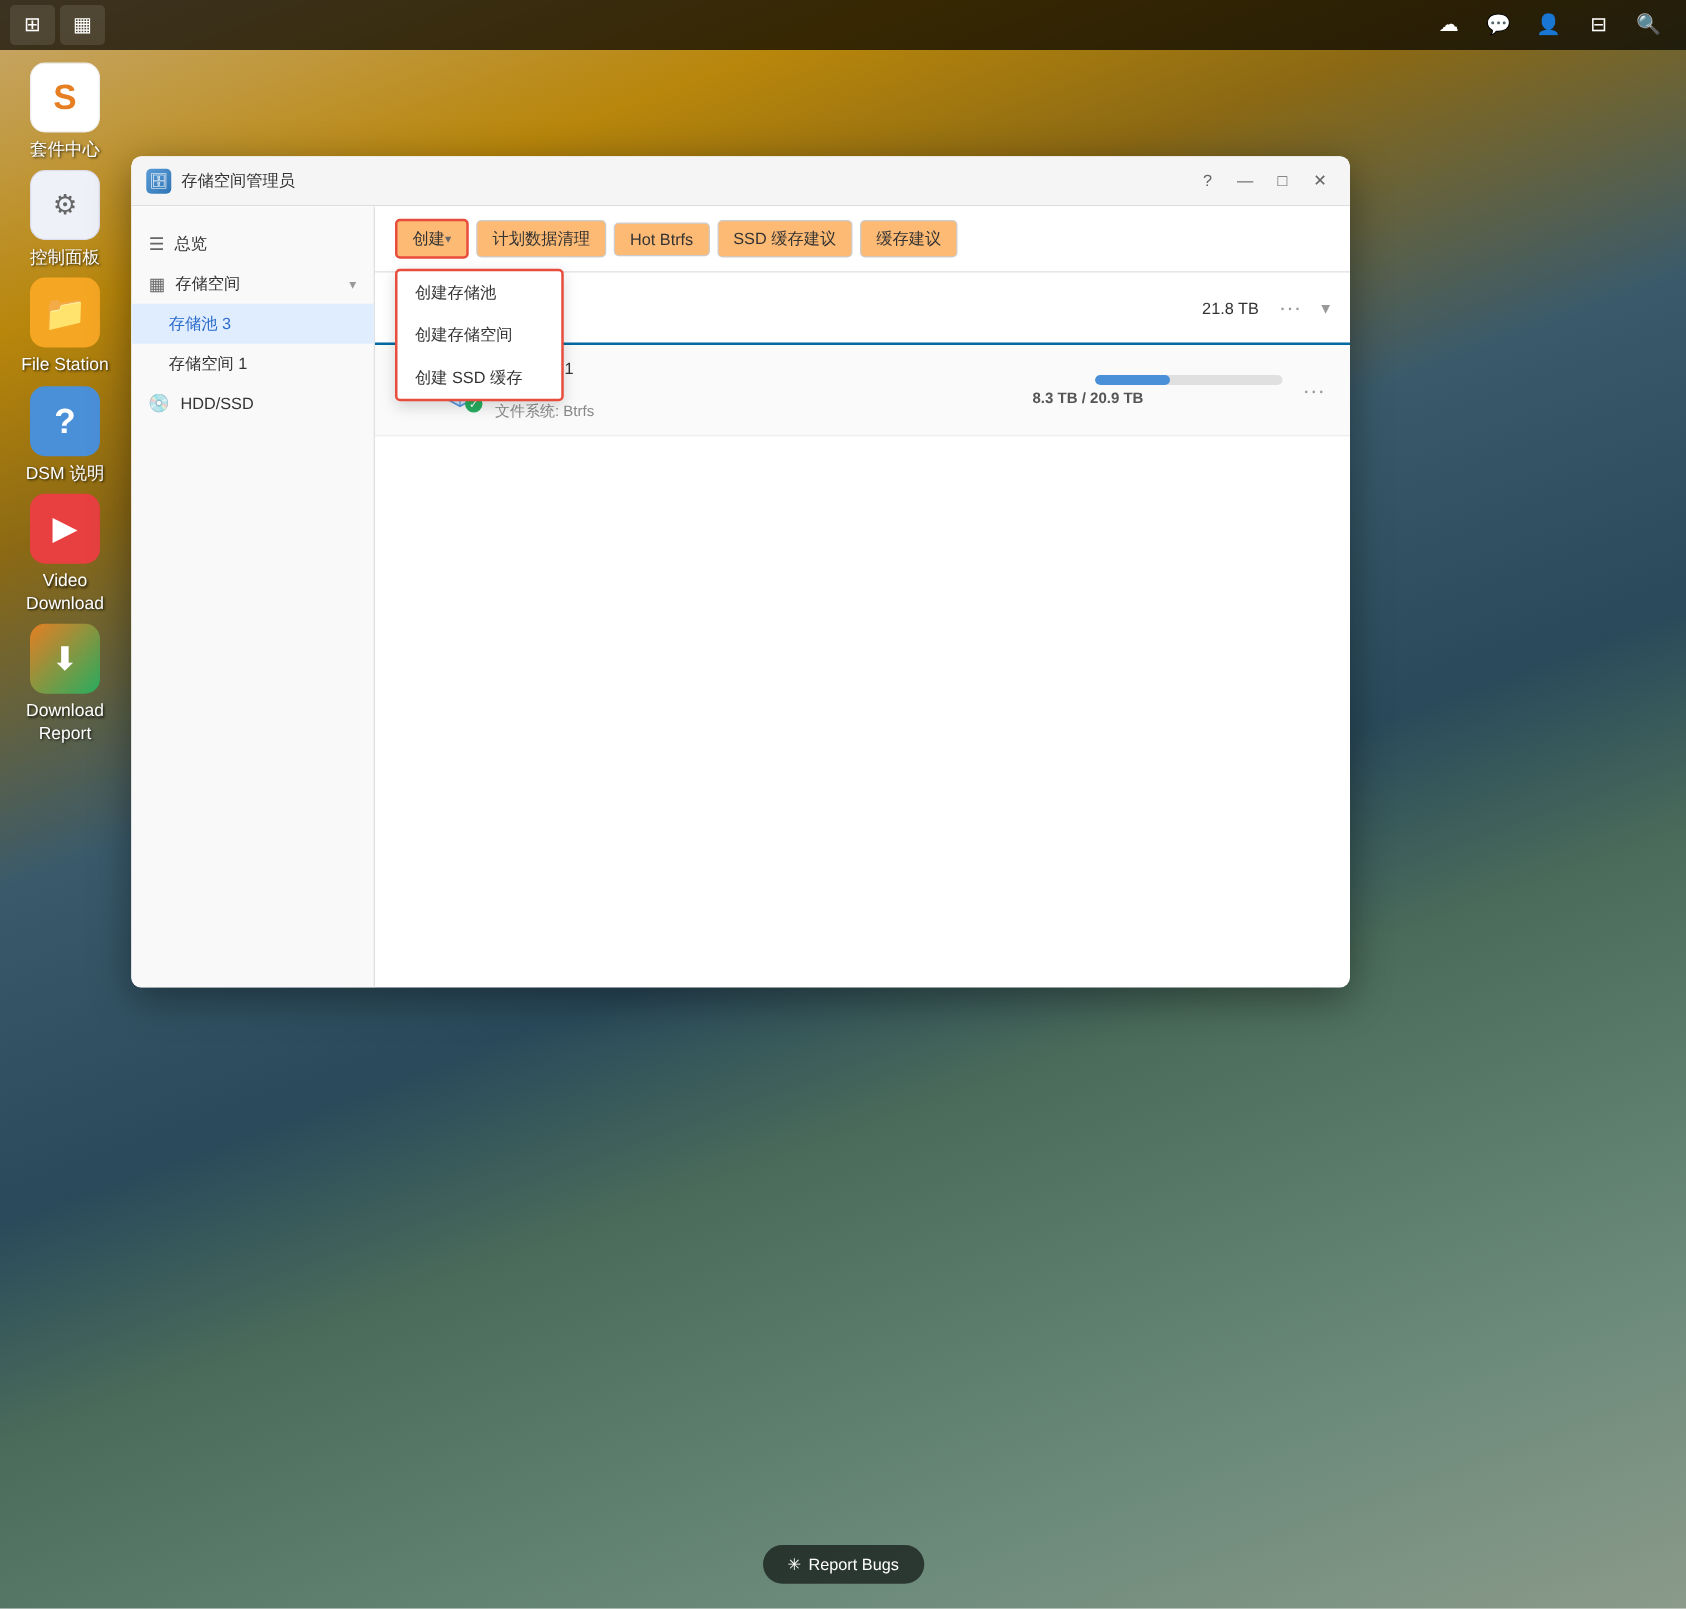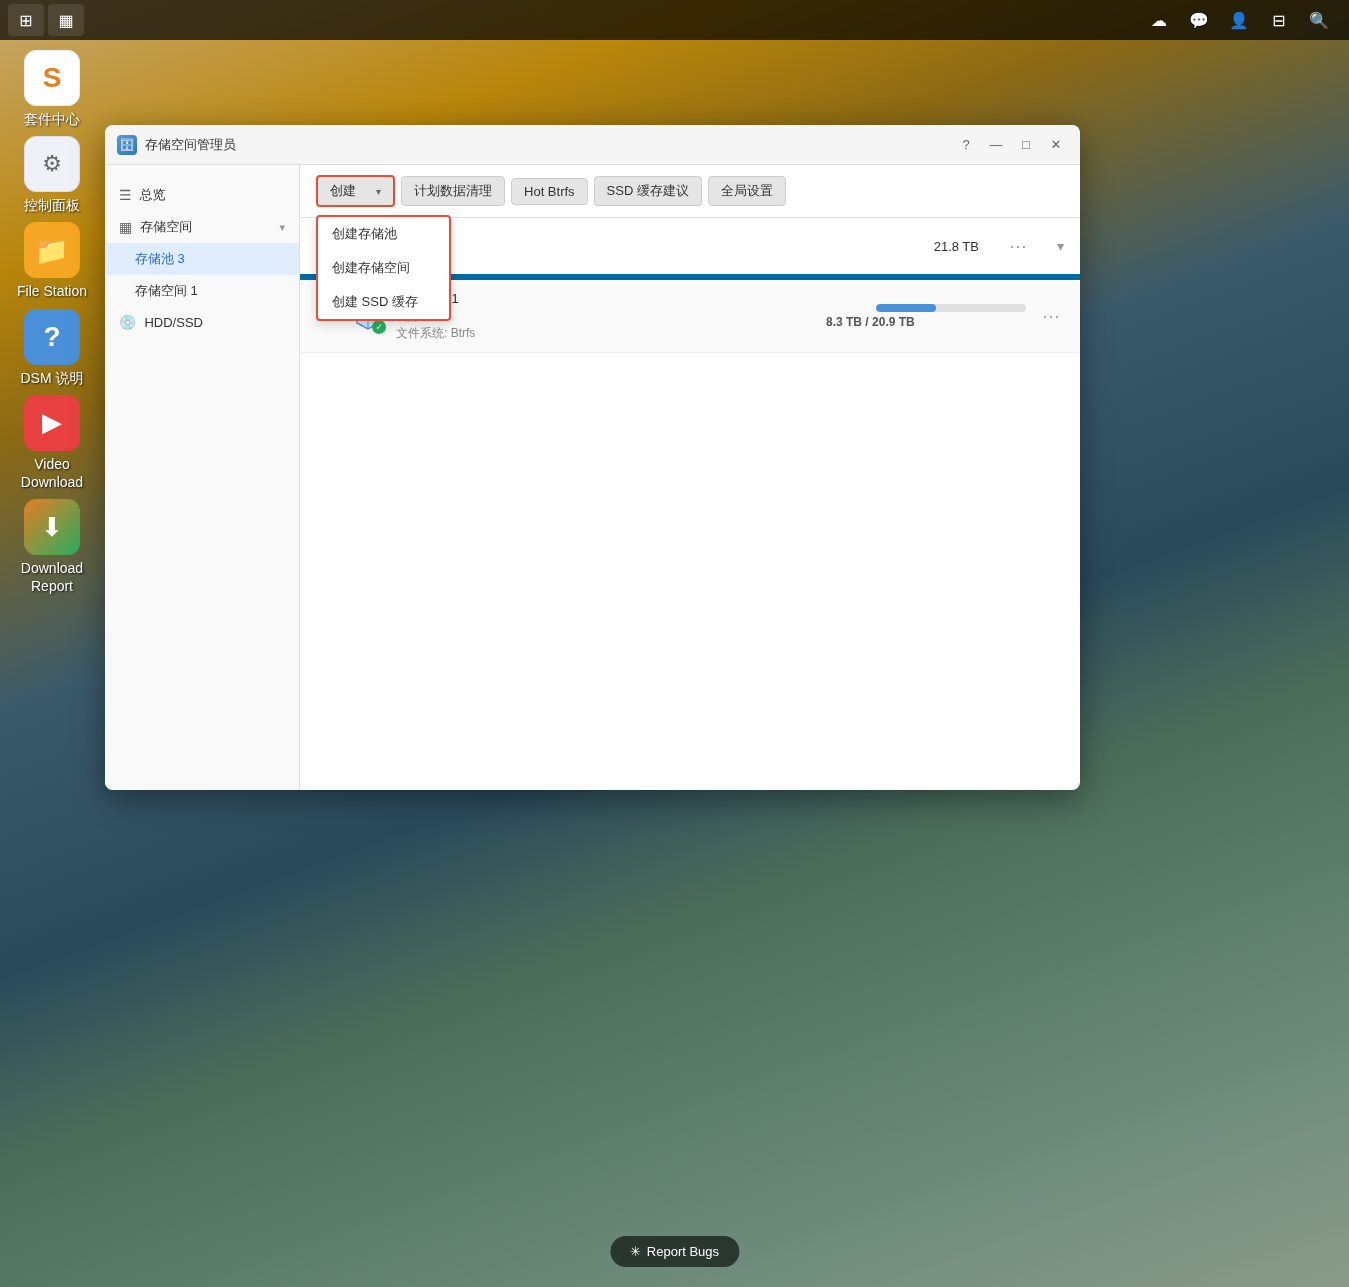--- a/index.html
+++ b/index.html
@@ -229,45 +229,45 @@
       border-bottom: 1px solid #e0e0e0;
       display: flex;
       align-items: center;
       gap: 6px;
       background: white;
     }
     .toolbar-btn {
       padding: 5px 12px;
       border: 1px solid #ccc;
       border-radius: 4px;
-      background: #e5e5e5;
+      background: #fdba74;
       font-size: 13px;
       color: #333;
       cursor: pointer;
       display: flex;
       align-items: center;
-      gap: 20px;
+      gap: 0;
     }
     .toolbar-btn.create-btn {
       border: 2px solid #e74c3c;
     }
     .toolbar-btn .dropdown-arrow { font-size: 10px; color: #666; }
 
     
     .content-area {
       flex: 1;
       overflow-y: auto;
       padding: 0;
     }
     .pool-row {
       display: flex;
       align-items: center;
       padding: 12px 16px;
-      border-bottom: 6px solid #0369a1;
-      gap: 26px;
+      border-bottom: 2px solid #0369a1;
+      gap: 12px;
       justify-content: flex-end;
     }
     .pool-icon {
       width: 32px;
       height: 32px;
       display: flex;
       align-items: center;
       justify-content: center;
       font-size: 20px;
       color: #555;
@@ -547,21 +547,21 @@
         <button class="toolbar-btn">
           <span>计划数据清理</span>
         </button>
         <button class="toolbar-btn">
           <span>Hot Btrfs</span>
         </button>
         <button class="toolbar-btn">
           <span>SSD 缓存建议</span>
         </button>
         <button class="toolbar-btn">
-          <span>全局设置</span>
+          <span>缓存建议</span>
         </button>
       </div>
 
       <div class="dropdown-menu">
         <div class="dropdown-item">
           <span>创建存储池</span>
         </div>
         <div class="dropdown-item">
           <span>创建存储空间</span>
         </div>

